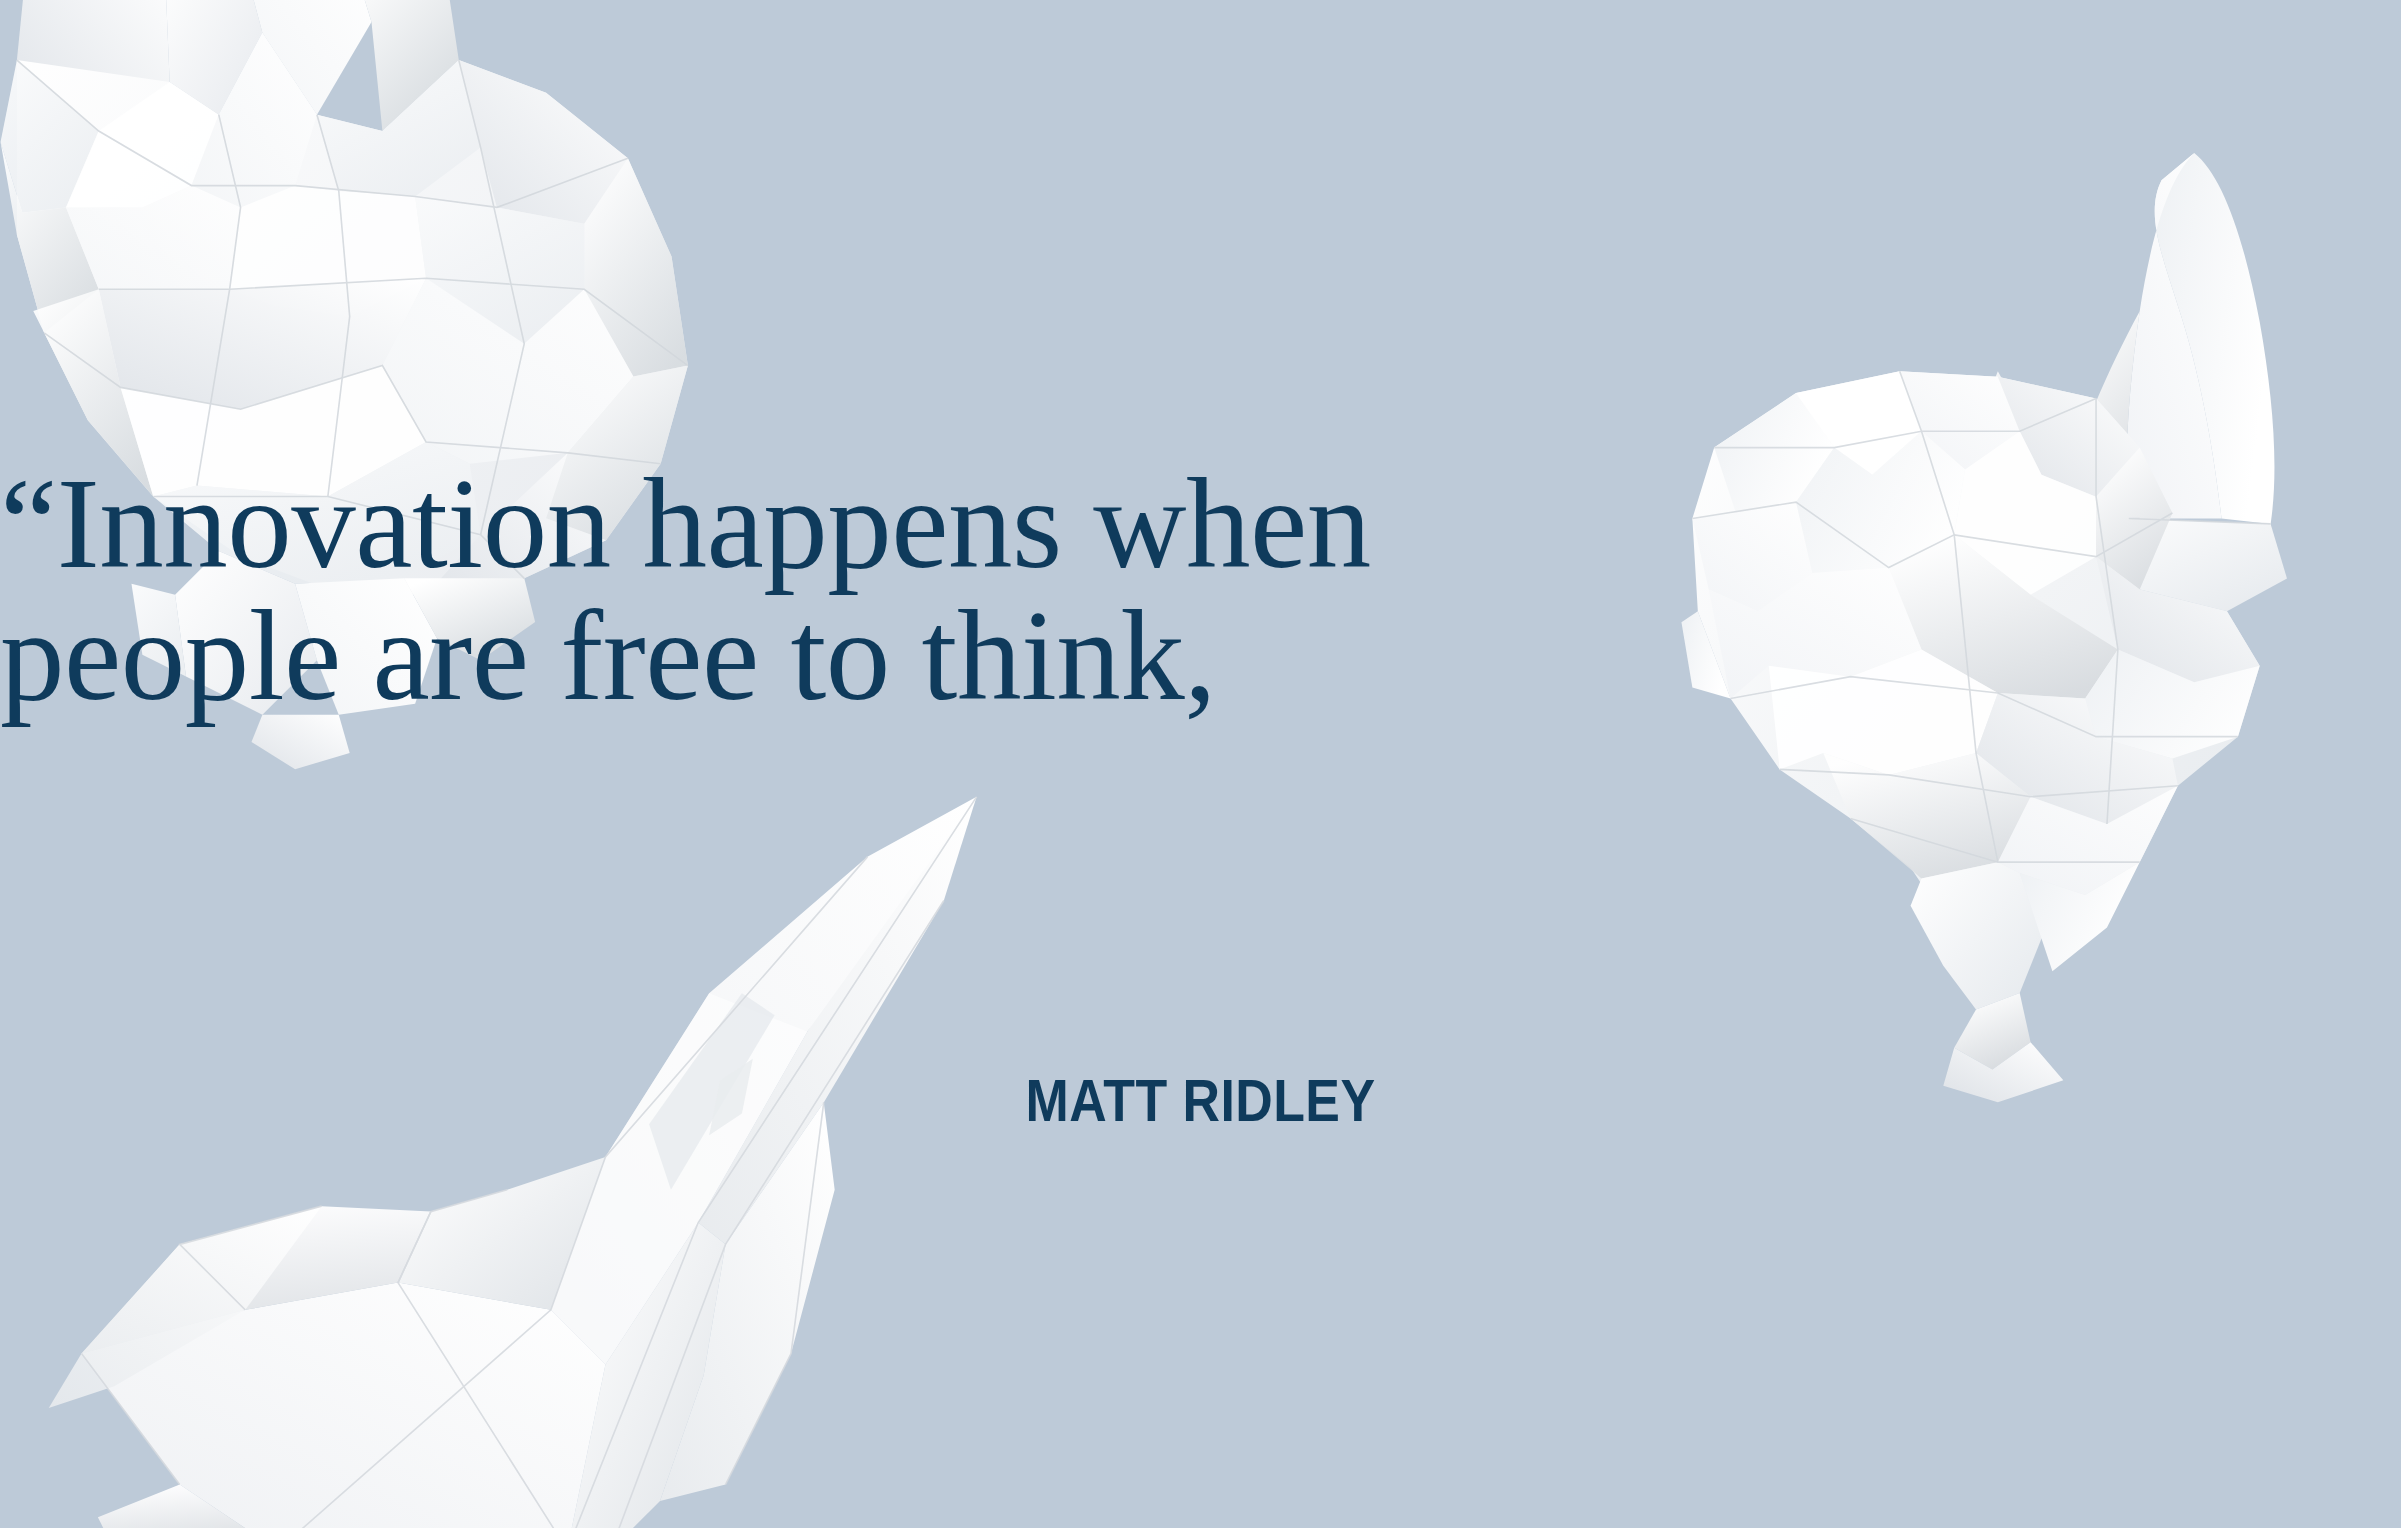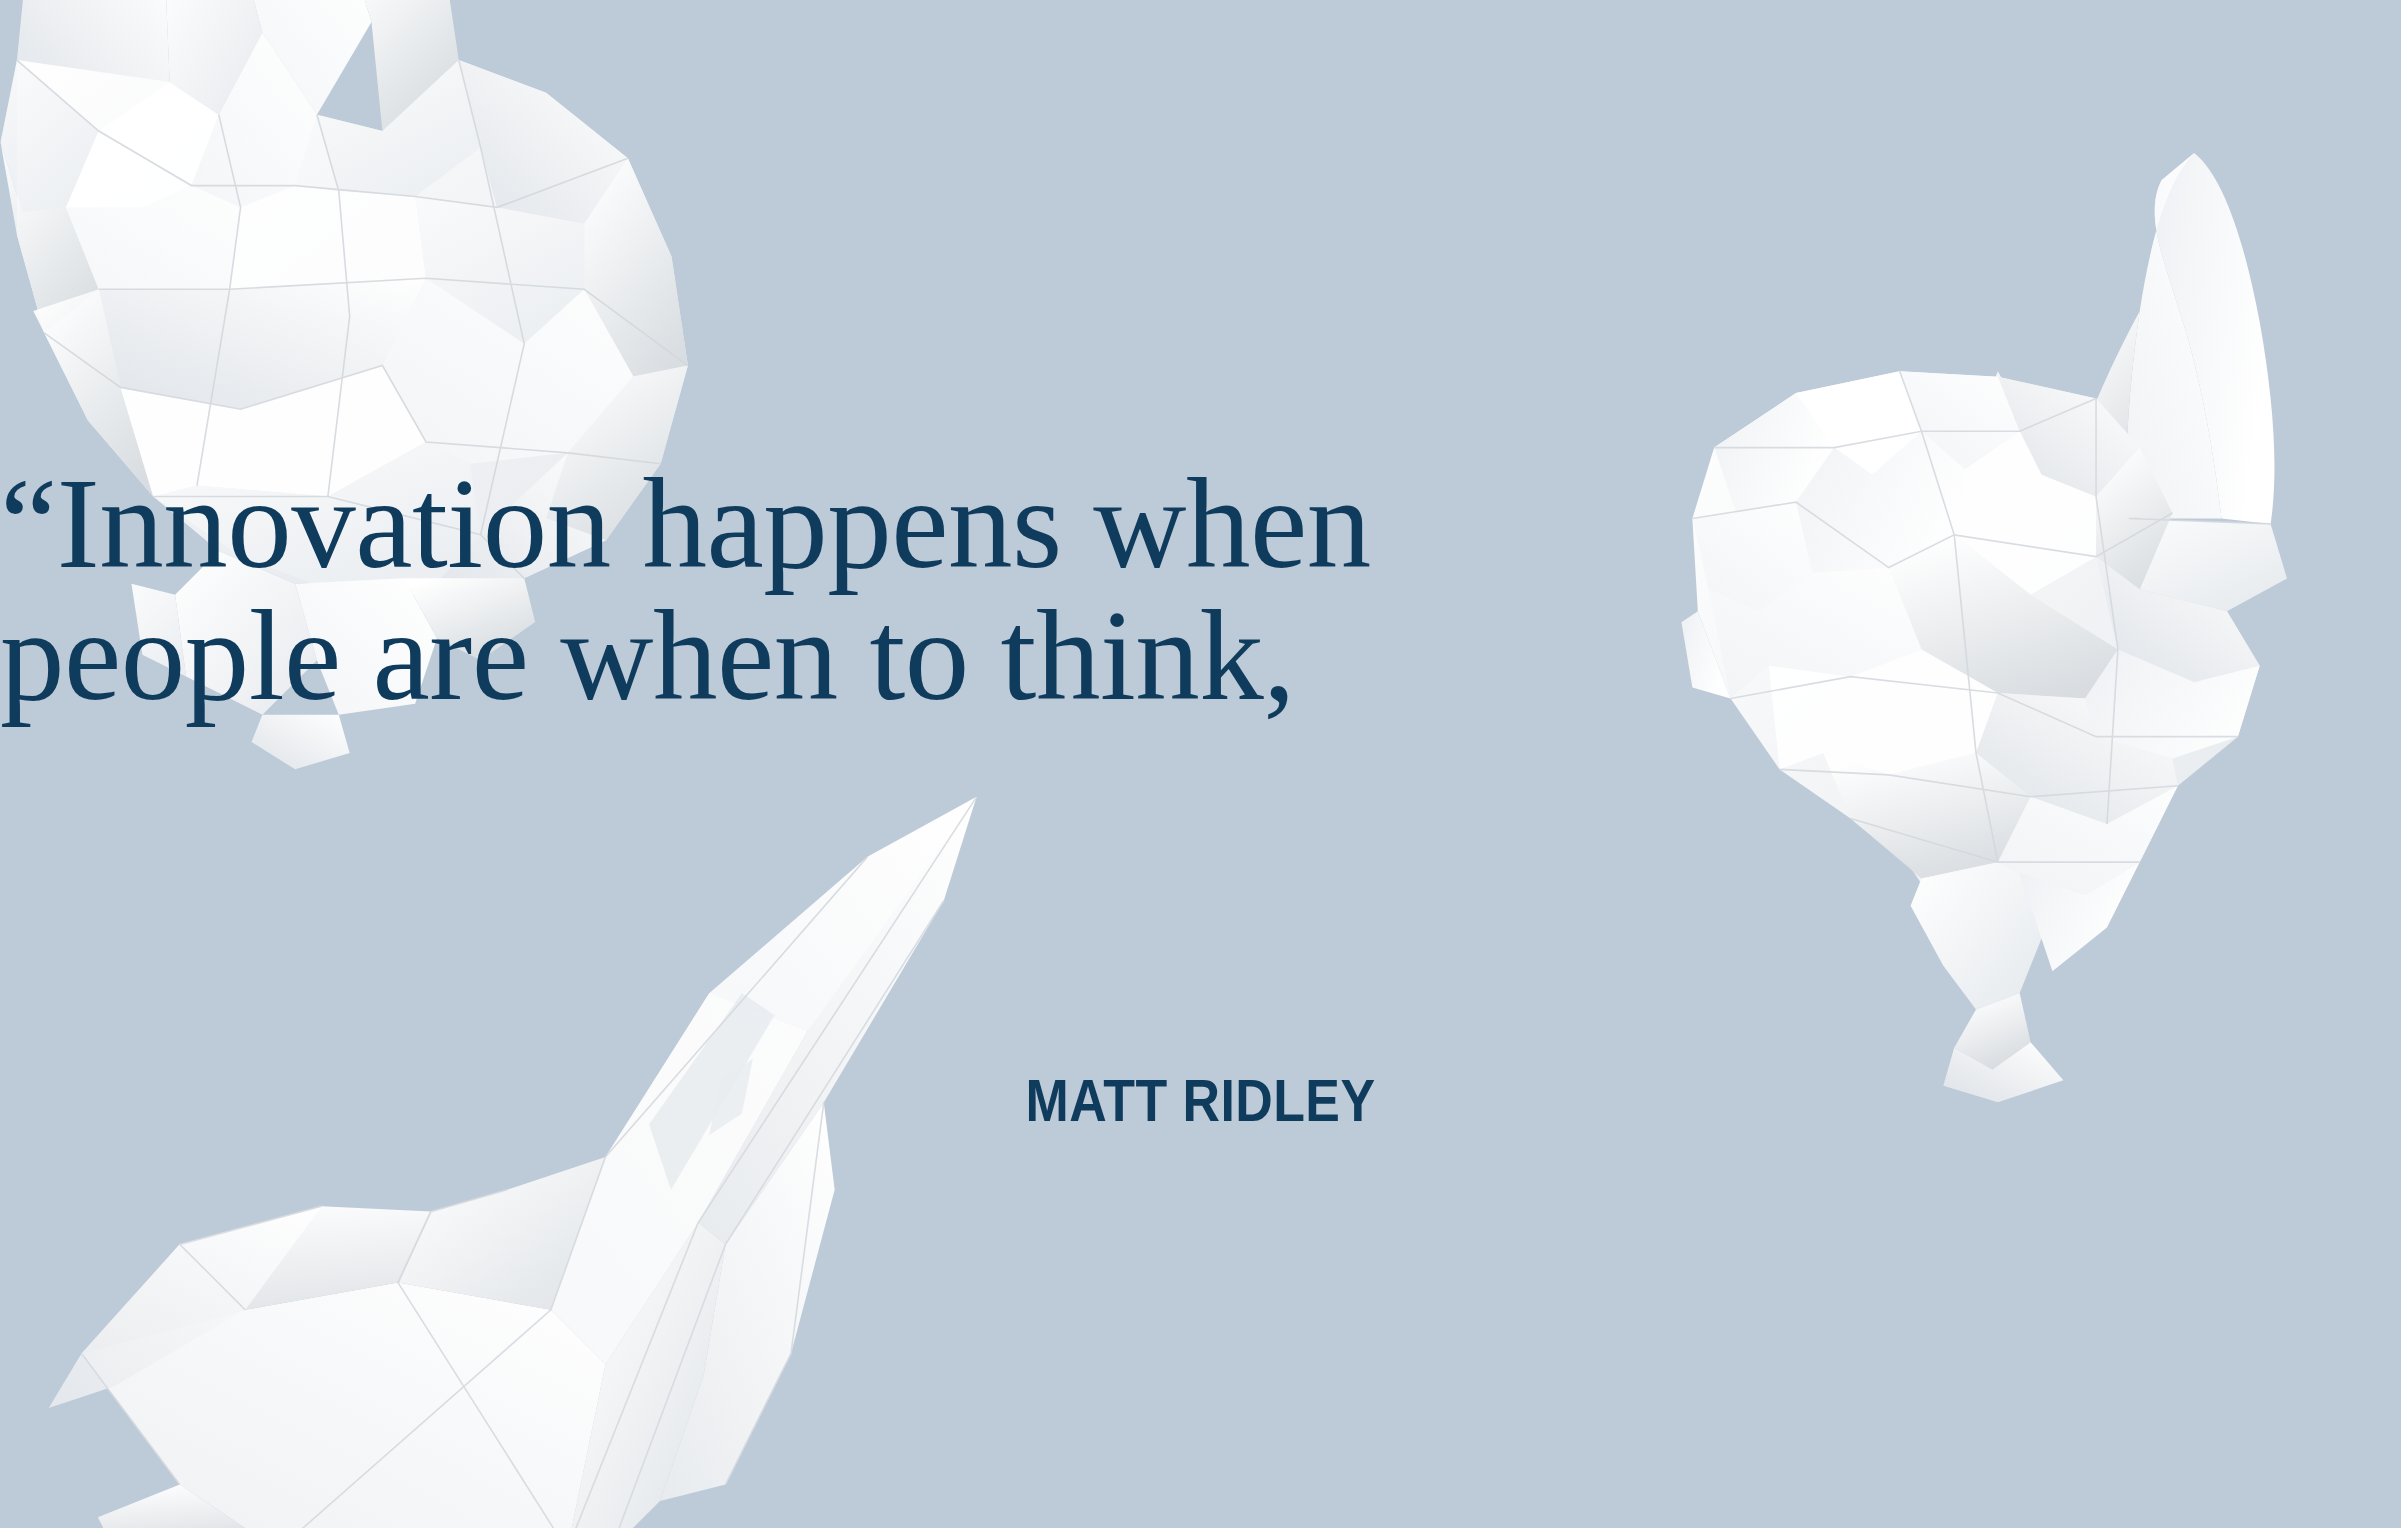--- a/index.html
+++ b/index.html
@@ -260,19 +260,19 @@
           <path d="M420,980 L300,860 L560,790"></path>
           <path d="M120,1060 L300,1300"></path>
           <path d="M760,800 L700,930 L1010,1420"></path>
         </g>
       </g>
     </svg>
   </div>
 
   <div class="quote-block">
     <span class="quote-line">“Innovation happens when</span>
-    <span class="quote-line">people are when to think,</span>
+    <span class="quote-line">people are free to think,</span>
   </div>
 
   <div class="attribution">MATT RIDLEY</div>
 
 </div>
 
 
 </body></html>

